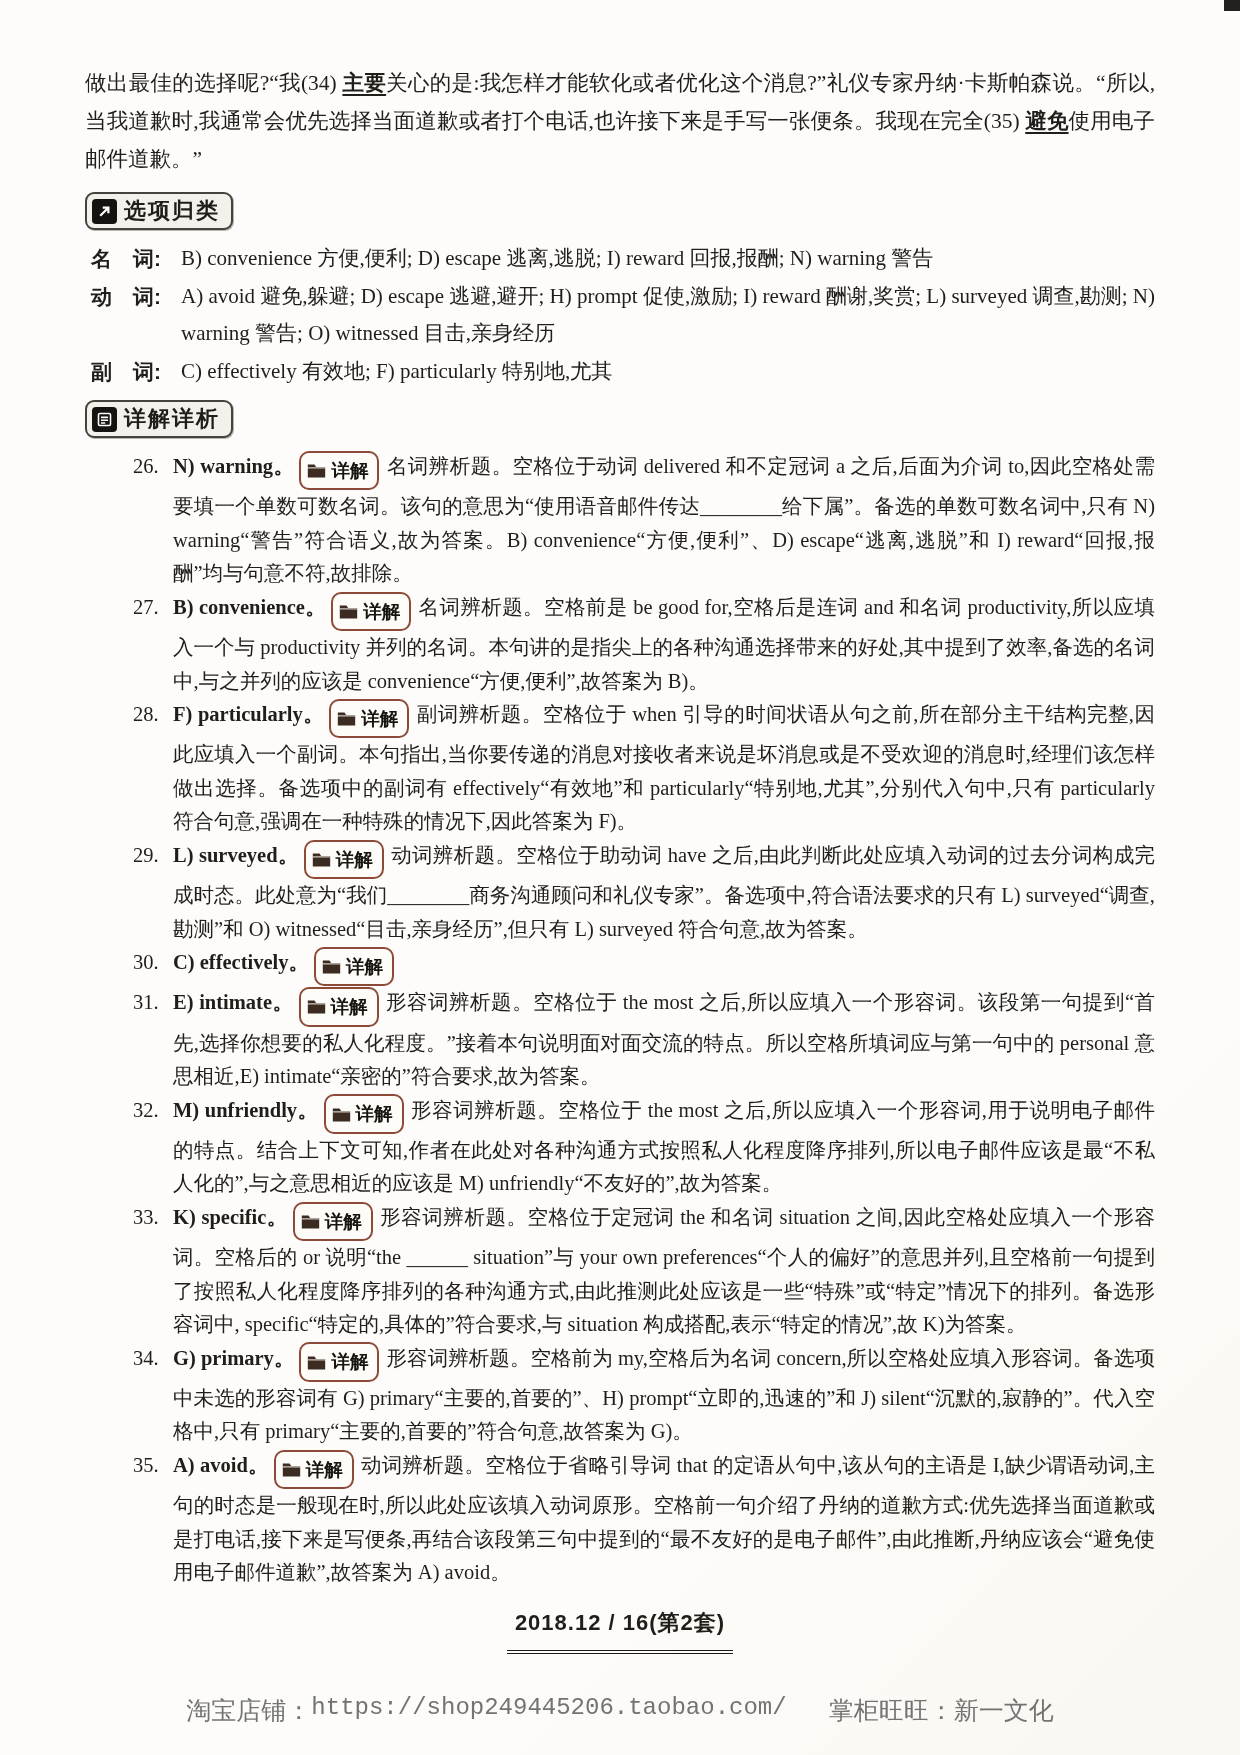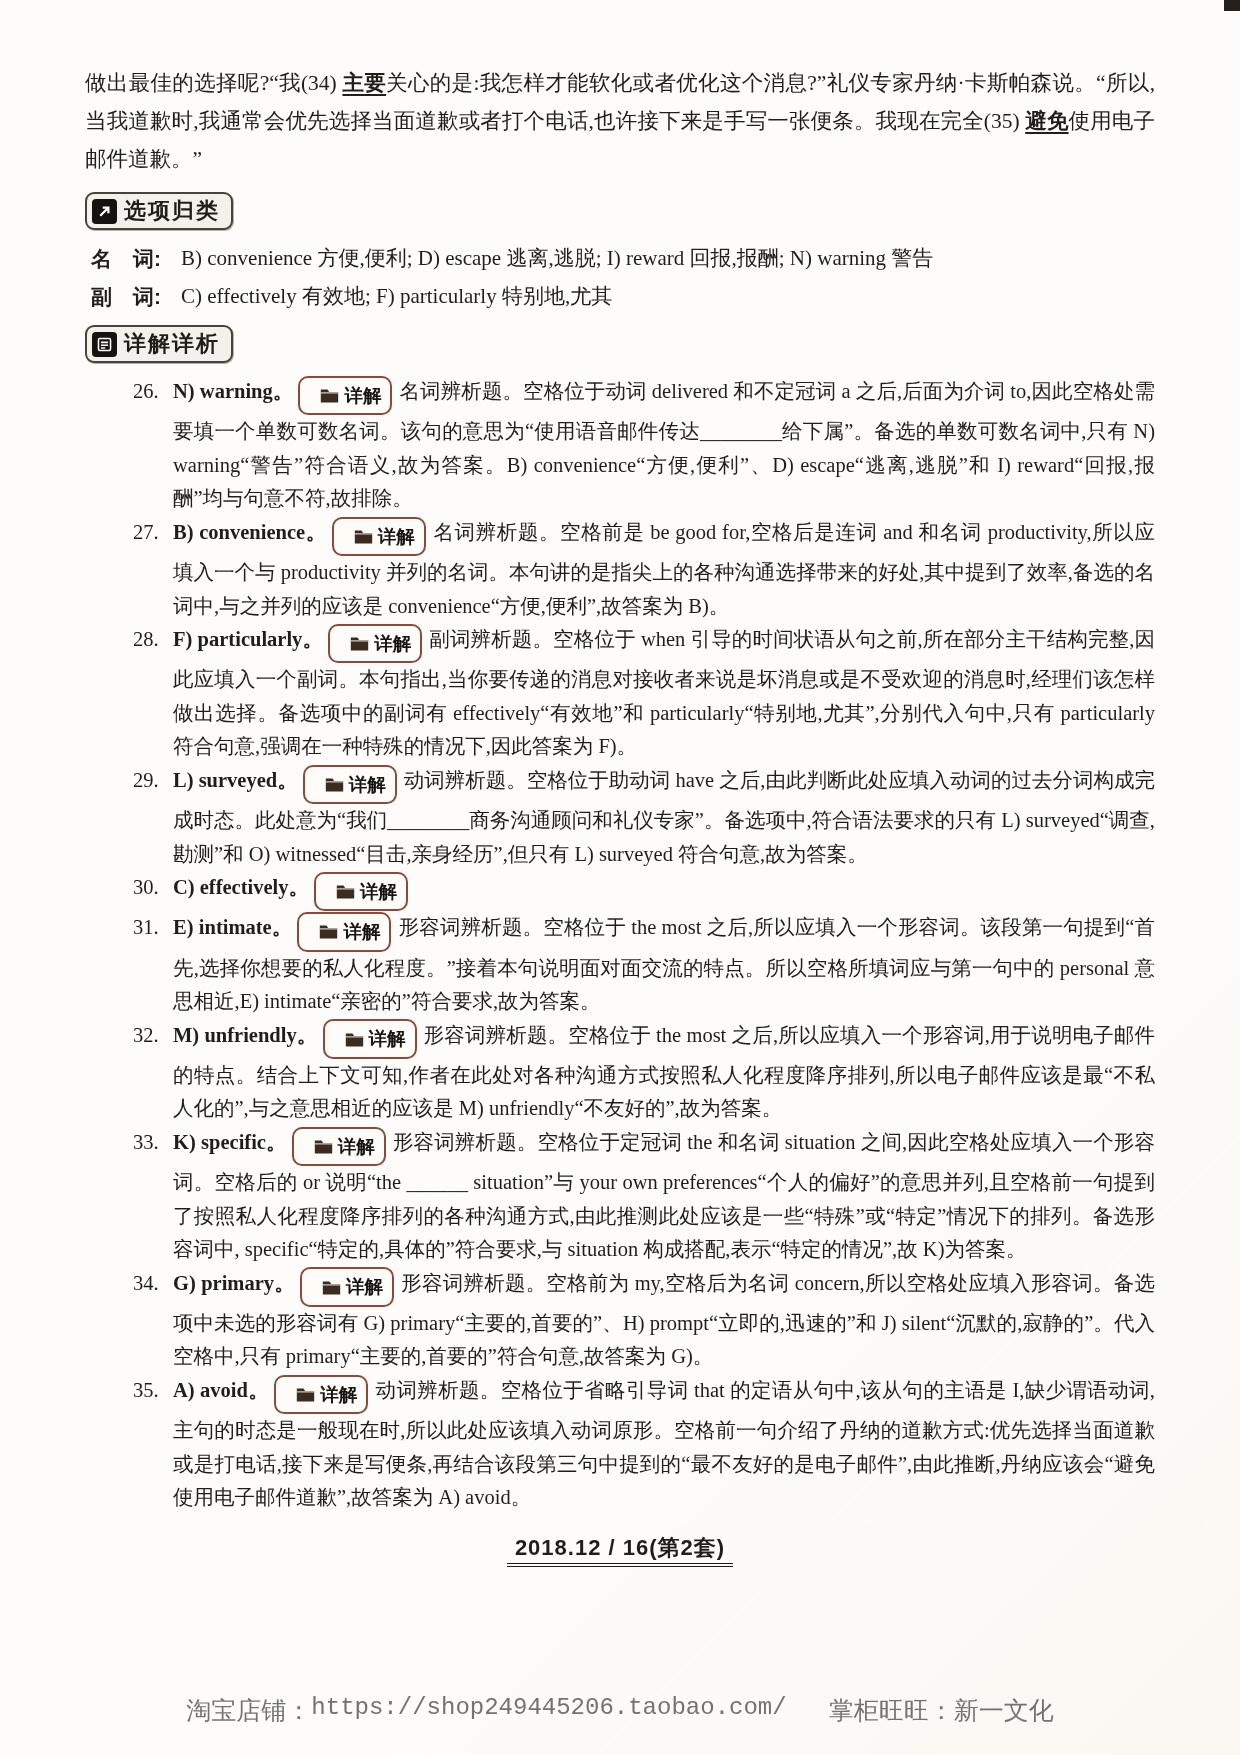--- a/index.html
+++ b/index.html
@@ -22,26 +22,26 @@
   .wordlist{margin:0 0 8px 6px;}
   .wl-row{display:flex;font-size:21px;line-height:37.5px;}
   .wl-label{flex:0 0 90px;font-weight:bold;font-family:"Liberation Sans","DejaVu Sans",sans-serif;}
   .wl-text{flex:1;text-align:justify;}
   
   .items{margin-top:2px;}
   .item{position:relative;padding-left:40px;font-size:20.5px;line-height:33.5px;text-align:justify;margin-left:48px;}
   .item .num{position:absolute;left:0;top:0;}
   .item .ans{font-weight:bold;}
   .pill{display:inline-flex;align-items:center;gap:5px;border:2px solid #8d4a38;border-radius:10px;
-    padding:1px 9px 1px 20px;margin:0 7px 0 5px;vertical-align:-5px;background:#fdfcf9;}
+    padding:1px 9px 1px 6px;margin:0 7px 0 5px;vertical-align:-5px;background:#fdfcf9;}
   .pill b{font-family:"Liberation Sans","DejaVu Sans",sans-serif;font-size:18.5px;color:#181511;}
   
   .page-footer{text-align:center;margin-top:18px;}
   .page-label{font-weight:bold;font-size:22px;font-family:"Liberation Sans","DejaVu Sans",sans-serif;
-    border-bottom:4px double #1d1b18;padding:0 8px 3px 8px;letter-spacing:1px;}
+    border-bottom:4px double #1d1b18;padding:0 8px 15px 8px;letter-spacing:1px;}
   .shop-line{position:absolute;left:0;right:0;bottom:28px;display:flex;justify-content:center;gap:0;
     color:#737373;font-size:25px;}
   .shop-line .url{font-family:"Liberation Mono","DejaVu Sans Mono",monospace;font-size:24px;}
   .shop-line .gap{display:inline-block;width:42px;}
   .corner-mark{position:absolute;top:0;right:0;width:16px;height:11px;background:#23201d;}
 </style>
 </head>
 <body>
 
 <div class="page">
@@ -54,20 +54,24 @@
           <path d="M6 18 L17 7 M9.5 6.5 h8 v8" stroke="#ffffff" stroke-width="3.2" fill="none"></path>
         </svg>
     </span>
     <span class="sec-label">选项归类</span>
   </div>
 
   <div class="wordlist">
       <div class="wl-row">
         <span class="wl-label">名　词:</span>
         <span class="wl-text">B) convenience 方便,便利; D) escape 逃离,逃脱; I) reward 回报,报酬; N) warning 警告</span>
+      </div>
+      <div class="wl-row">
+        <span class="wl-label">动　词:</span>
+        <span class="wl-text">A) avoid 避免,躲避; D) escape 逃避,避开; H) prompt 促使,激励; I) reward 酬谢,奖赏; L) surveyed 调查,勘测; N) warning 警告; O) witnessed 目击,亲身经历</span>
       </div>
       <div class="wl-row">
         <span class="wl-label">副　词:</span>
         <span class="wl-text">C) effectively 有效地; F) particularly 特别地,尤其</span>
       </div>
     </div>
 
   <div class="sec-badge">
     <span class="icon-box">
       <svg width="17" height="17" viewBox="0 0 24 24">

